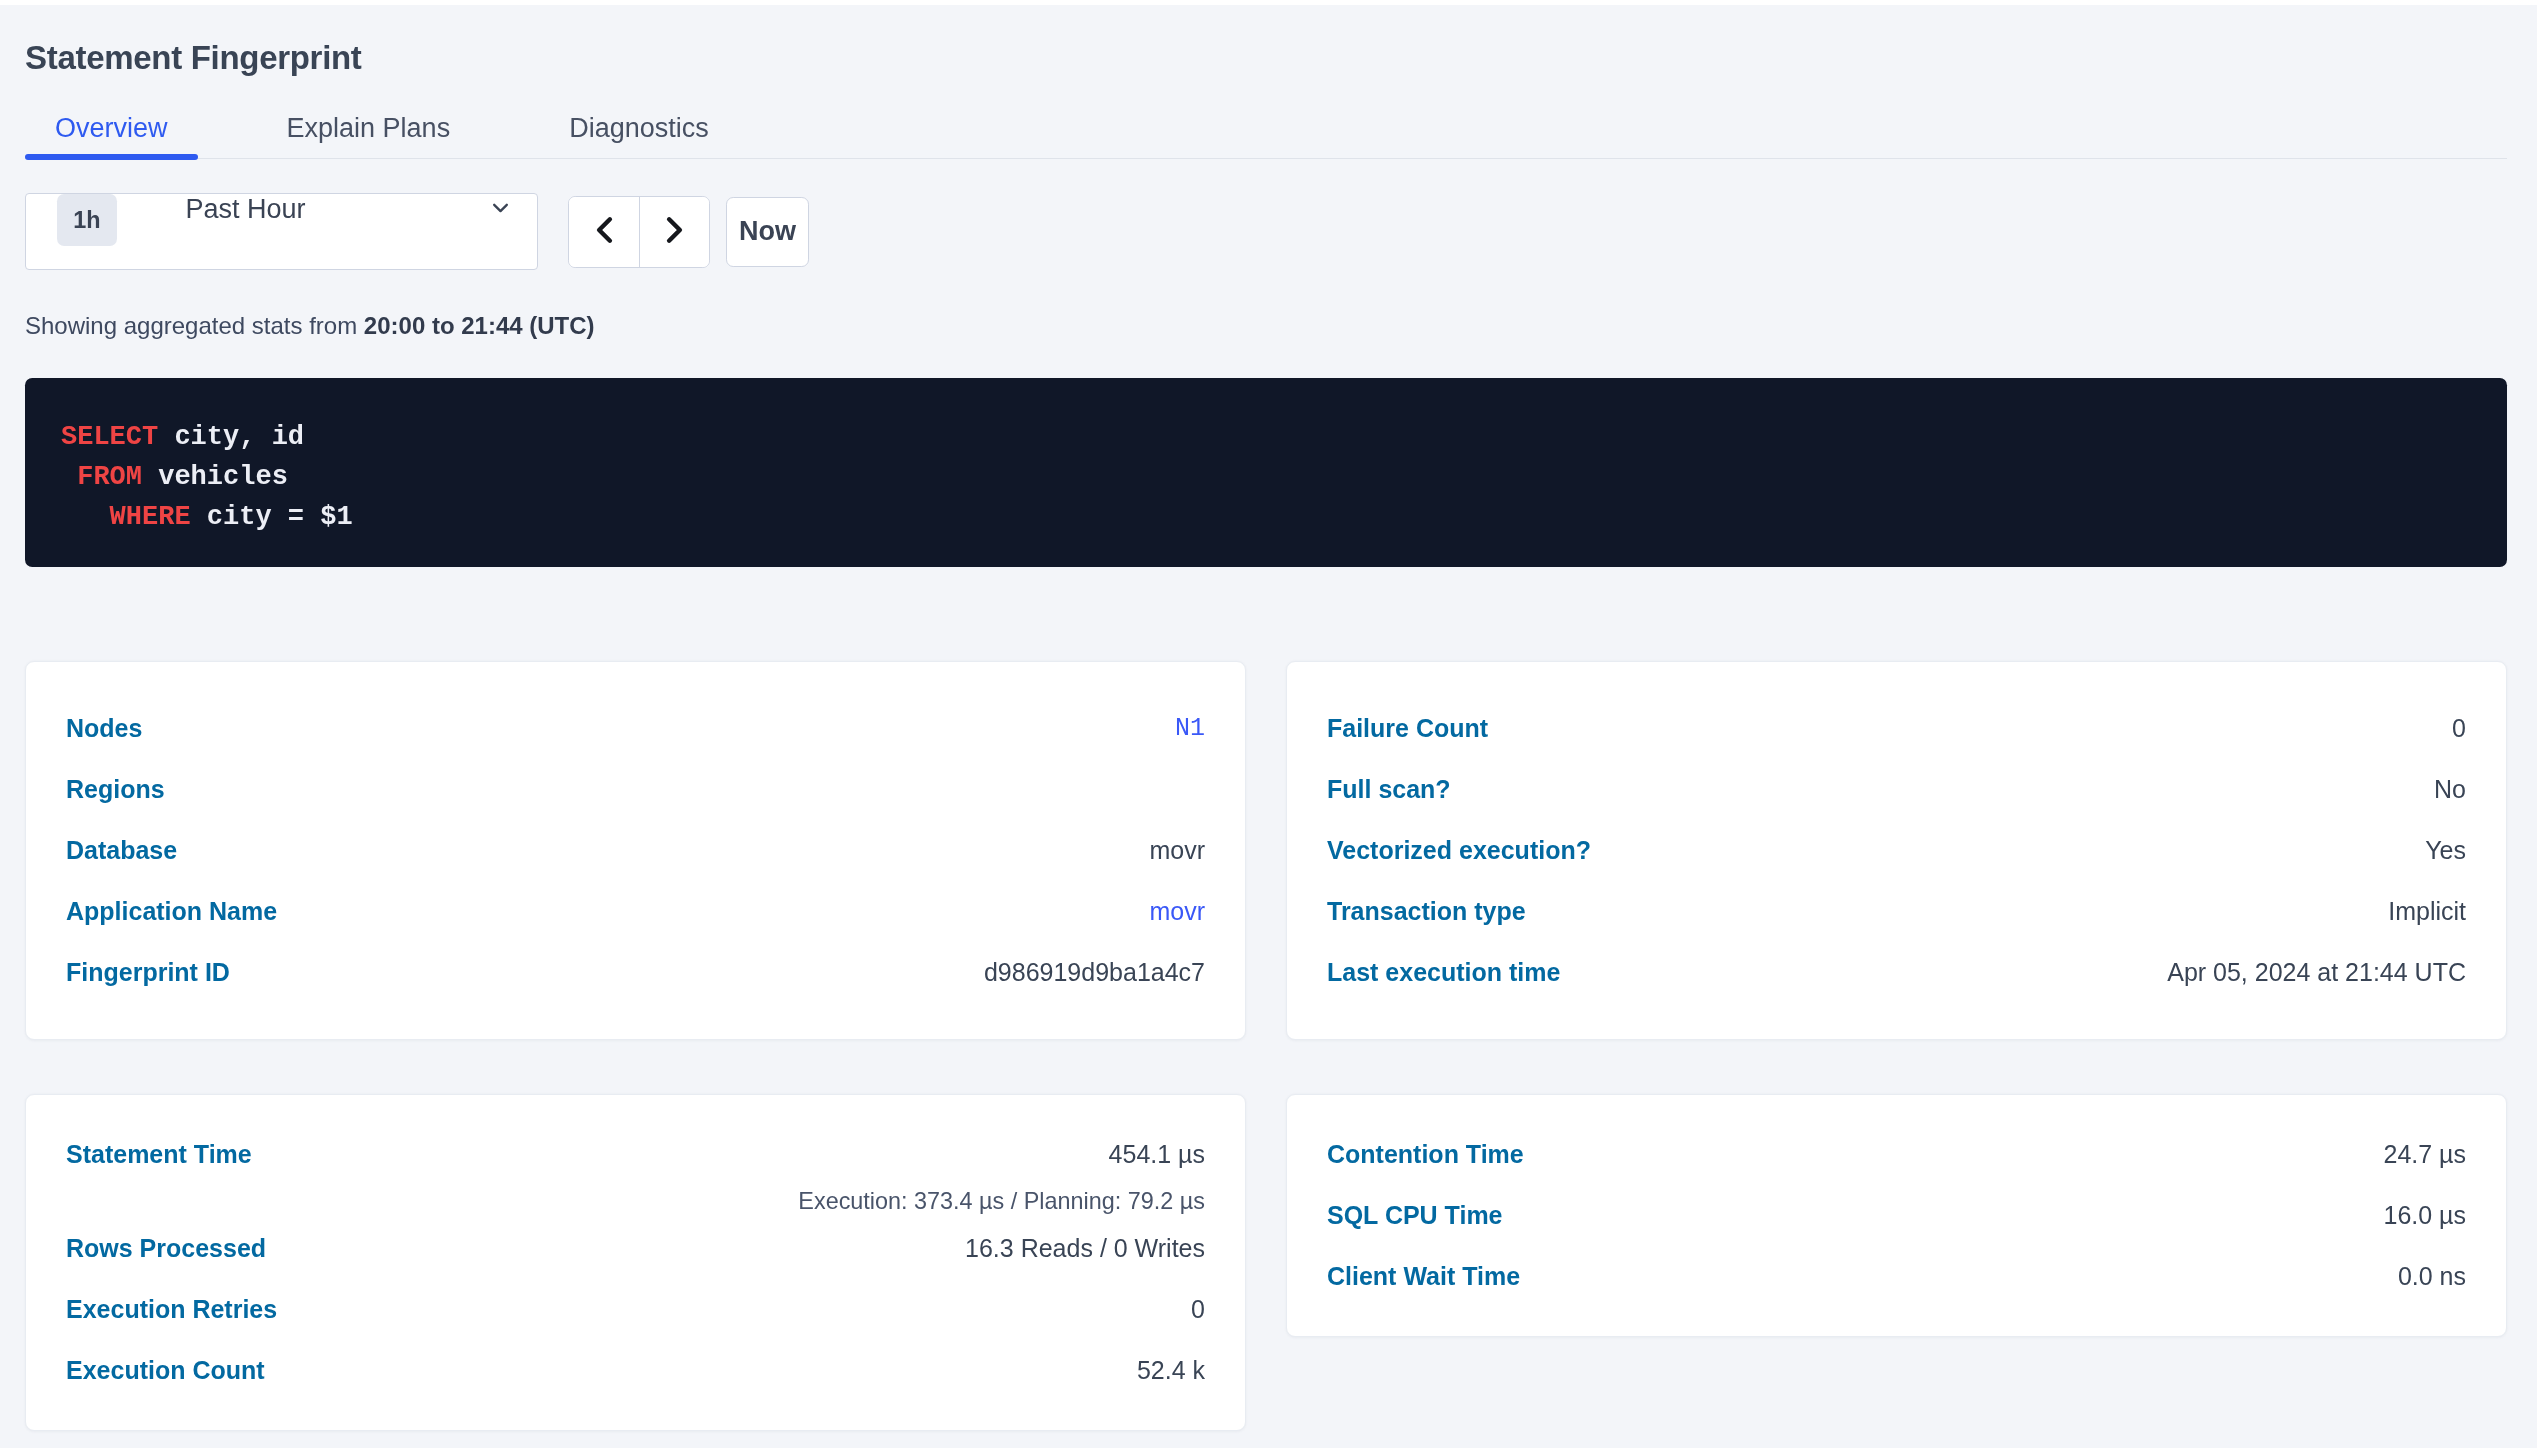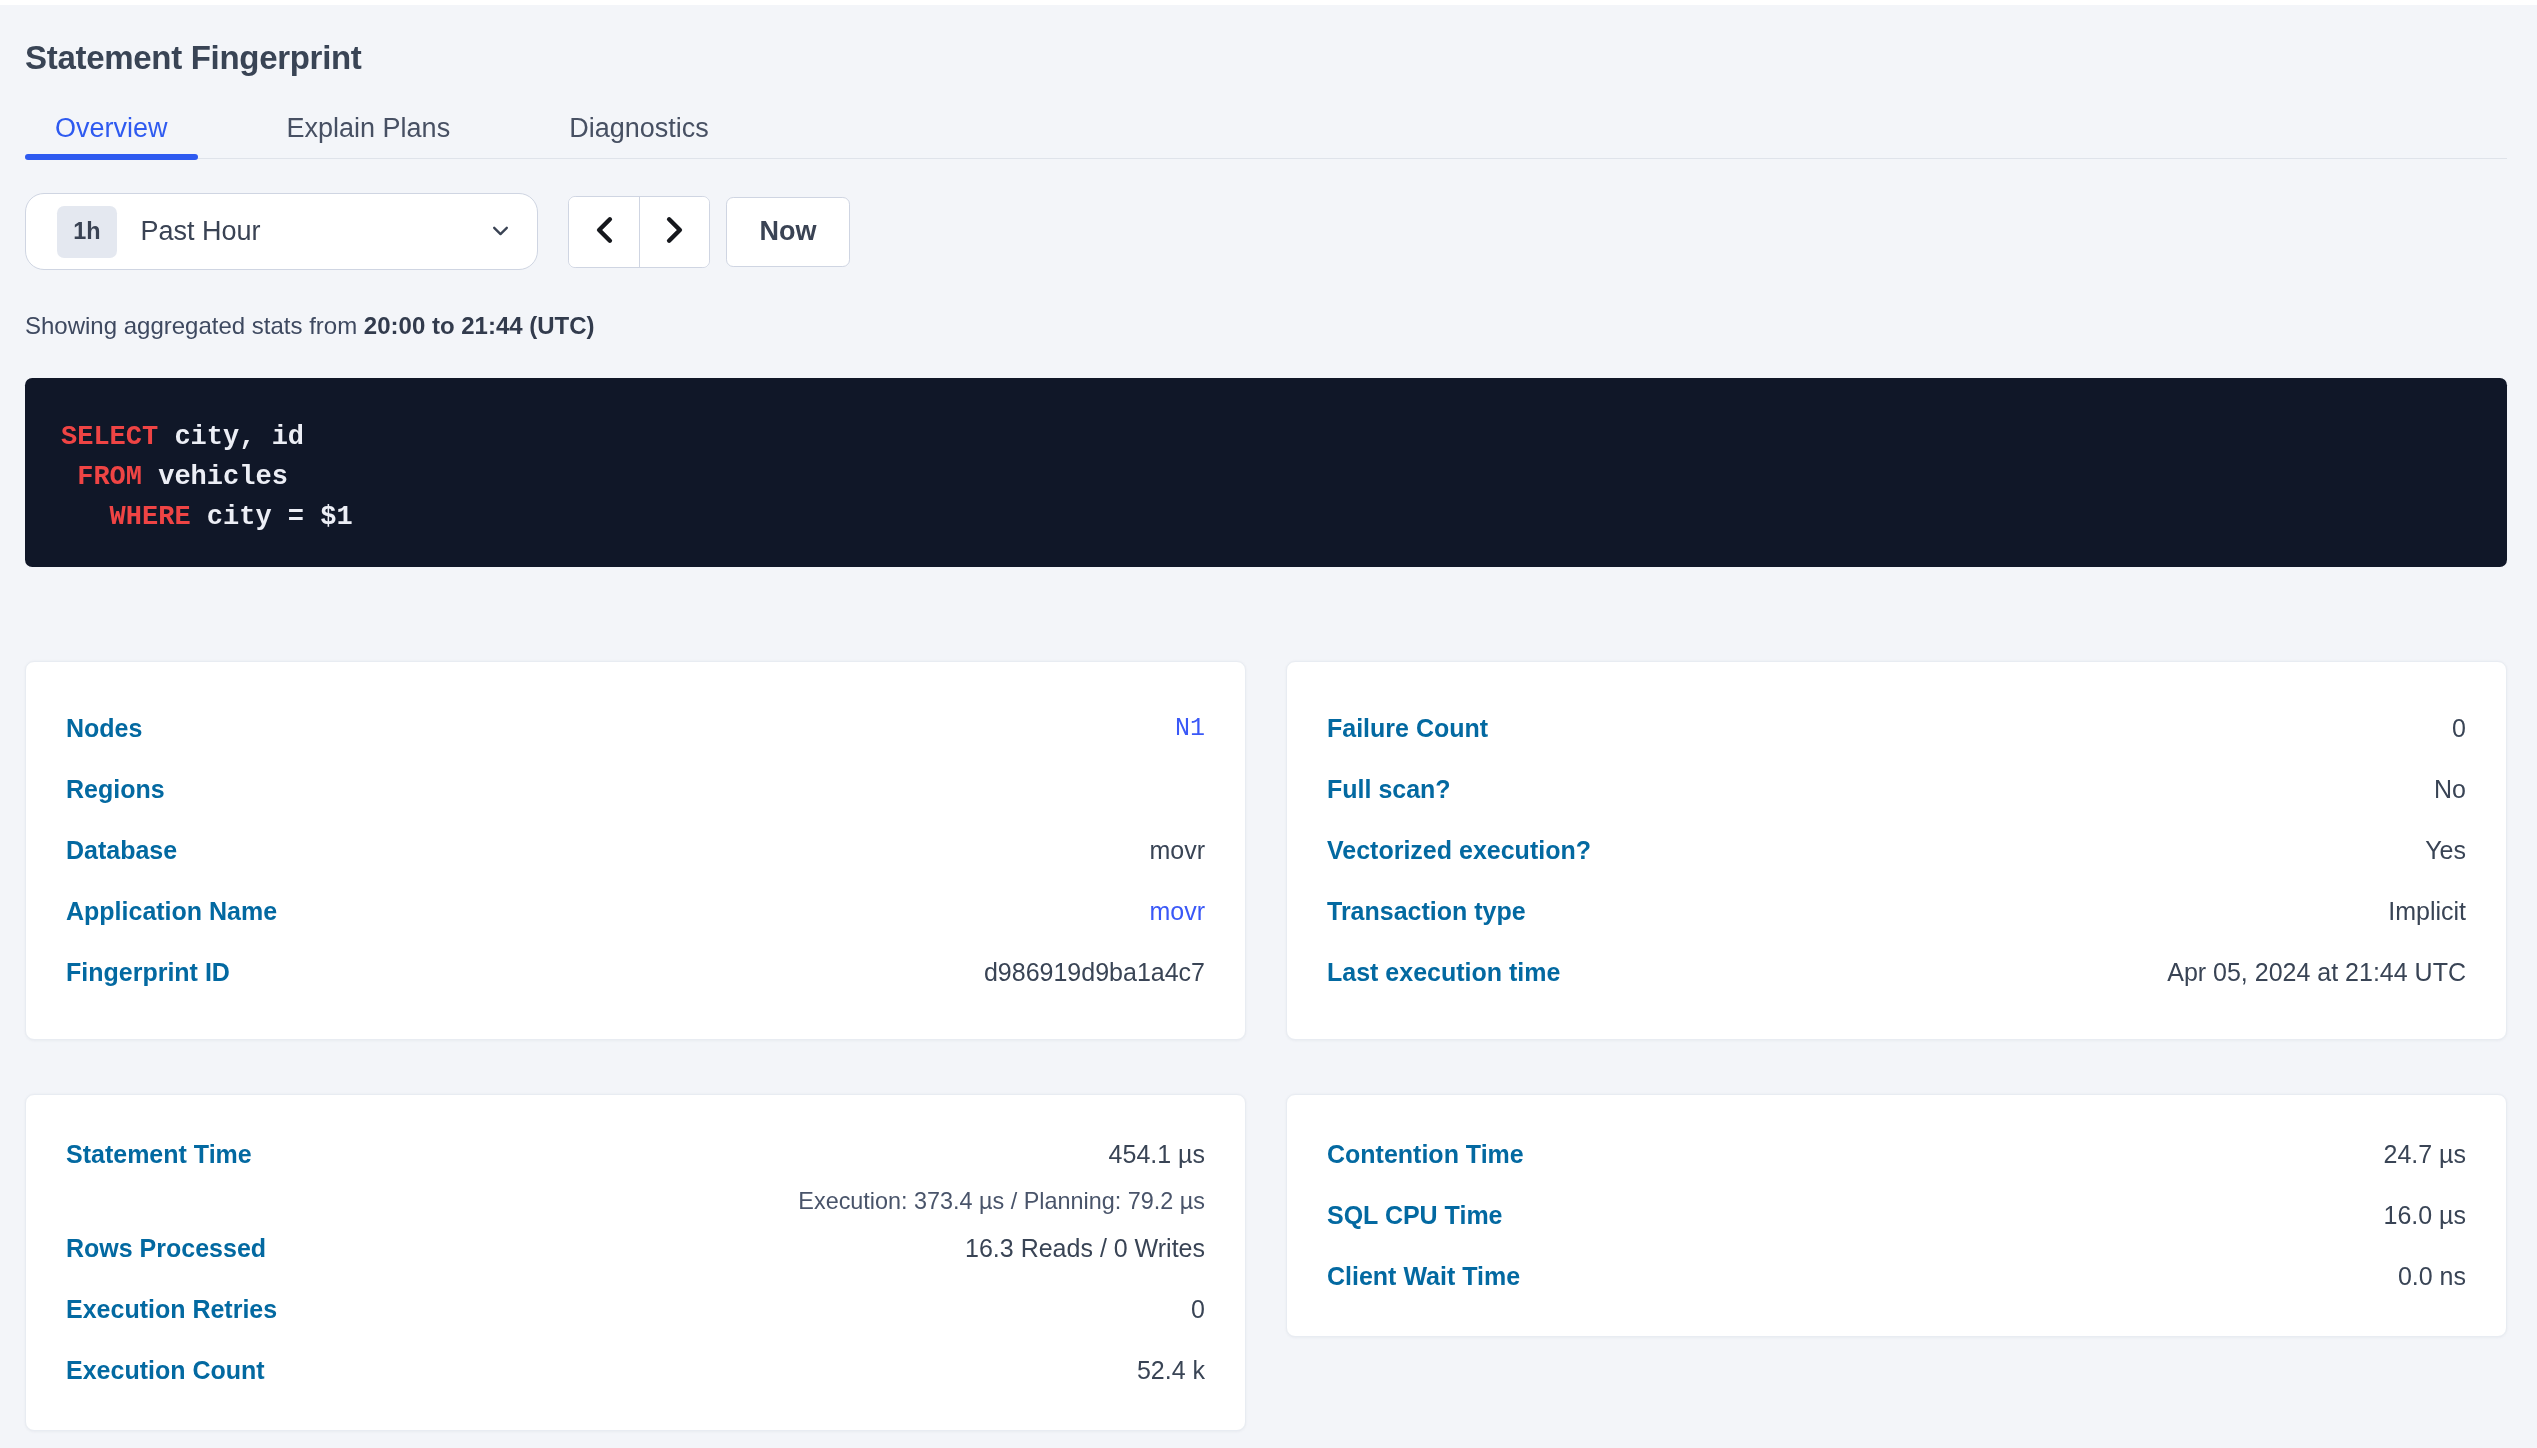--- a/index.html
+++ b/index.html
@@ -37,24 +37,25 @@
   .tab.active { color:#2e5af0; }
   .tab.active::after {
     content:""; position:absolute; left:0; right:0; bottom:-1.8px;
     height:6.3px; border-radius:3.6px; background:#2e5af0;
   }
 
   
   .time-row { margin-top:33px; display:flex; align-items:center; height:79px; }
   .range-select {
     width:513px; height:77px;
-    background:#ffffff; border:0.9px solid #cfd5e2; border-radius:19px;
-    display:flex; align-items:center;
+    background:#ffffff; border:0.9px solid #cfd5e2; border-radius:4px;
+    display:flex; align-items:flex-start;
     padding:0 23.4px 0 31px;
     cursor:pointer;
+    gap:45px;
   }
   .range-badge {
     width:60px; height:52px; border-radius:7.2px;
     background:#e4e8f0; color:#3a4354;
     font-size:23.4px; font-weight:700;
     display:flex; align-items:center; justify-content:center;
   }
   .range-label { margin-left:23.4px; font-size:27px; color:#3a4354; flex:1; }
   .nav-group {
     margin-left:30px; height:72px;
@@ -62,21 +63,21 @@
     background:#ffffff; border:0.9px solid #cfd5e2; border-radius:7.2px;
     overflow:hidden;
   }
   .nav-btn {
     width:70px; border:none; background:#ffffff;
     display:flex; align-items:center; justify-content:center;
     cursor:pointer;
   }
   .nav-btn + .nav-btn { border-left:0.9px solid #cfd5e2; }
   .now-btn {
-    margin-left:16px; width:124px; height:70px;
+    margin-left:16px; width:83px; height:70px;
     background:#ffffff; border:0.9px solid #cfd5e2; border-radius:7.2px;
     font-family:"Liberation Sans", sans-serif;
     font-size:27px; font-weight:600; color:#3a4354;
     cursor:pointer;
   }
 
   
   .stats-line { margin-top:40px; font-size:24px; line-height:29px; color:#3e4960; }
   .stats-line .bold { font-weight:700; color:#323b4d; }
 

